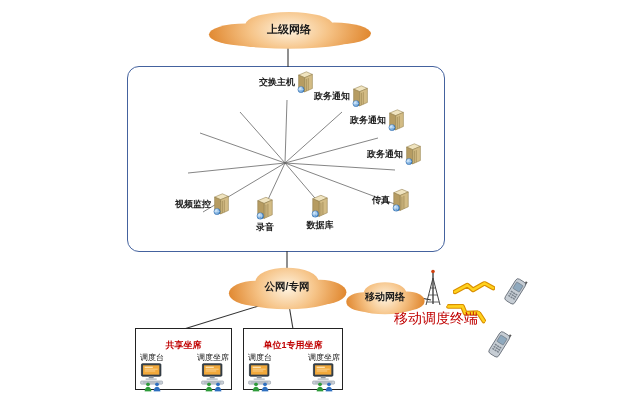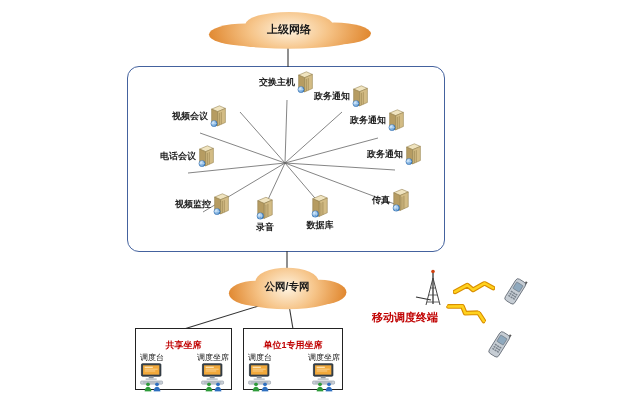--- a/index.html
+++ b/index.html
@@ -53,21 +53,21 @@
   .person.blue{color:#2E6FBF}
 
   
   .antenna{position:absolute;left:420px;top:268px;width:26px;height:40px;z-index:3}
   .phone{position:absolute;width:15px;height:28px;z-index:3}
   .phone1{left:508px;top:277px;transform:rotate(32deg)}
   .phone2{left:492px;top:330px;transform:rotate(32deg)}
   .bolt{position:absolute;width:42px;height:14px;z-index:3}
   .bolt1{left:453px;top:281px}
   .bolt2{left:446px;top:305px;transform:rotate(28deg)}
-  .mobile-terminal-label{position:absolute;left:372px;top:310px;font-size:11px;font-weight:bold;color:#C00000;z-index:3;white-space:nowrap}
+  .mobile-terminal-label{position:absolute;left:394px;top:310px;font-size:14px;font-weight:normal;color:#C00000;z-index:3;white-space:nowrap}
 </style>
 </head>
 <body>
 
 <svg width="0" height="0" style="position:absolute" aria-hidden="true">
   <defs>
     <radialGradient id="gradOrange" gradientUnits="userSpaceOnUse" cx="100" cy="52" r="95">
       <stop offset="0%" stop-color="#FEF3E0"></stop>
       <stop offset="45%" stop-color="#F6C488"></stop>
       <stop offset="100%" stop-color="#DE8126"></stop>
@@ -187,47 +187,41 @@
   </div>
 
 
   <div class="cloud cloud-public">
     <svg viewBox="0 0 200 100" preserveAspectRatio="none">
         <use href="#cloud" fill="url(#gradOrange)"></use>
       </svg>
     <span class="cl-label">公网/专网</span>
   </div>
 
+  <div class="cloud cloud-mobile">
+    <svg viewBox="0 0 200 100" preserveAspectRatio="none">
+        <use href="#cloud" fill="url(#gradOrange)"></use>
+      </svg>
+    <span class="cl-label">移动网络</span>
+  </div>
 
   <div class="server s0">
     <span class="srv-label">交换主机</span>
     <svg class="srv-icon" viewBox="0 0 22 26">
         <use href="#srv"></use>
       </svg>
   </div>
   <div class="server s2">
     <span class="srv-label">政务通知</span>
     <svg class="srv-icon" viewBox="0 0 22 26">
         <use href="#srv"></use>
       </svg>
   </div>
-  <div class="server s3">
-    <span class="srv-label">视频会议</span>
-    <svg class="srv-icon" viewBox="0 0 22 26">
-        <use href="#srv"></use>
-      </svg>
-  </div>
   <div class="server s4">
     <span class="srv-label">政务通知</span>
-    <svg class="srv-icon" viewBox="0 0 22 26">
-        <use href="#srv"></use>
-      </svg>
-  </div>
-  <div class="server s5">
-    <span class="srv-label">电话会议</span>
     <svg class="srv-icon" viewBox="0 0 22 26">
         <use href="#srv"></use>
       </svg>
   </div>
   <div class="server s6">
     <span class="srv-label">政务通知</span>
     <svg class="srv-icon" viewBox="0 0 22 26">
         <use href="#srv"></use>
       </svg>
   </div>

